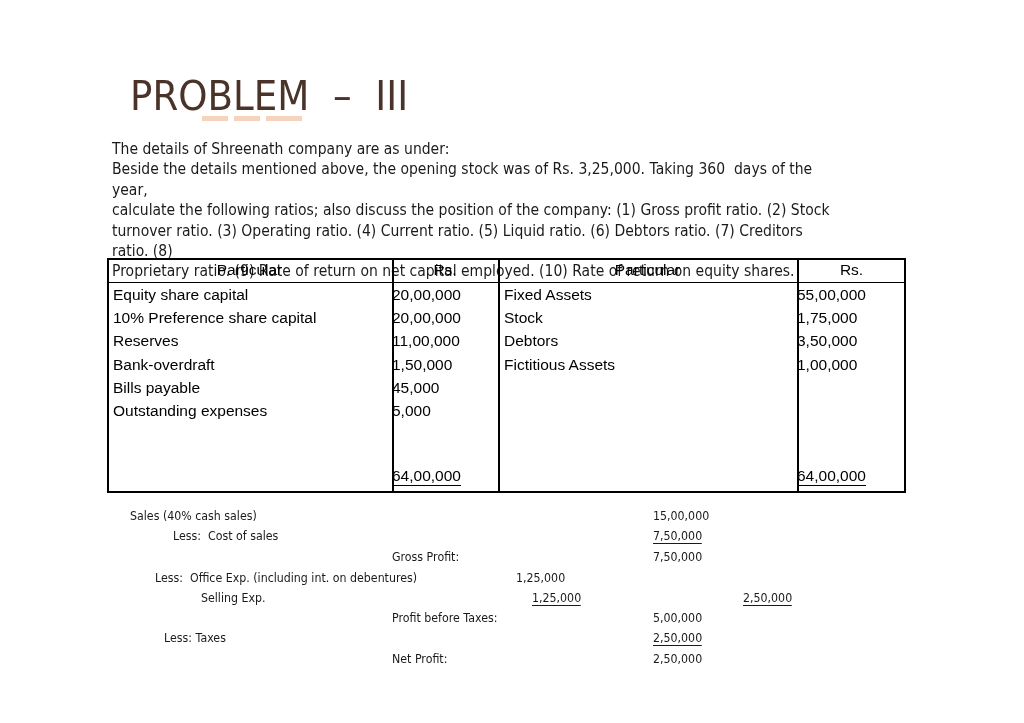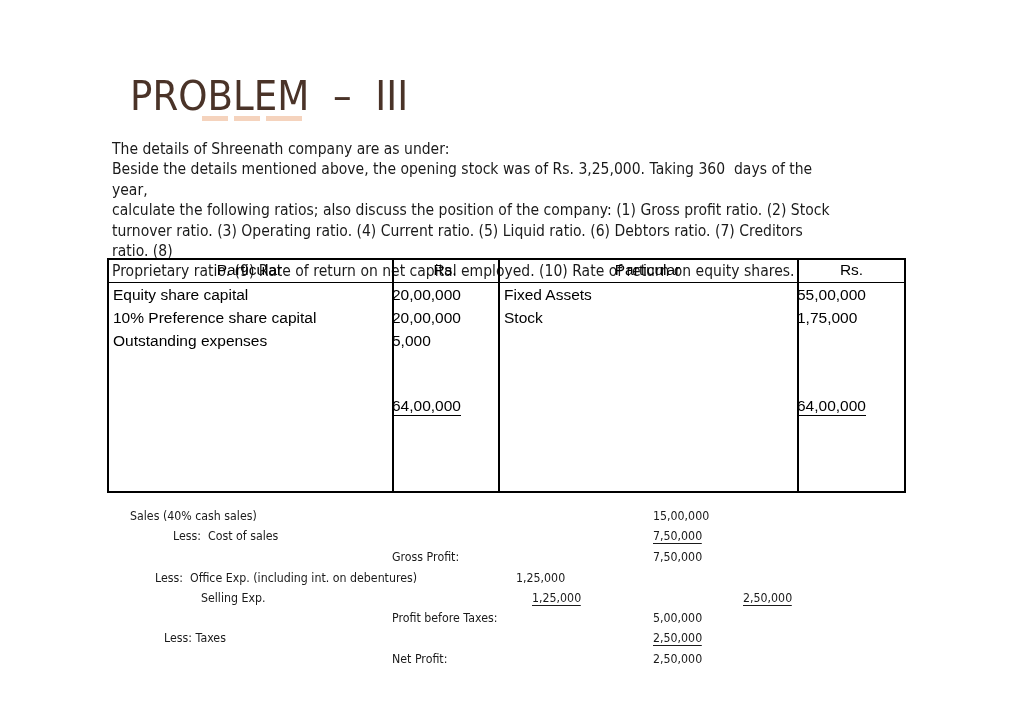--- a/index.html
+++ b/index.html
@@ -167,20 +167,38 @@
       <td class="cell-label">Fixed Assets</td>
       <td class="cell-amt">55,00,000</td>
     </tr>
     <tr>
       <td class="cell-label">10% Preference share capital</td>
       <td class="cell-amt">20,00,000</td>
       <td class="cell-label">Stock</td>
       <td class="cell-amt">1,75,000</td>
     </tr>
     <tr>
+      <td class="cell-label">Reserves</td>
+      <td class="cell-amt">11,00,000</td>
+      <td class="cell-label">Debtors</td>
+      <td class="cell-amt">3,50,000</td>
+    </tr>
+    <tr>
+      <td class="cell-label">Bank-overdraft</td>
+      <td class="cell-amt">1,50,000</td>
+      <td class="cell-label">Fictitious Assets</td>
+      <td class="cell-amt">1,00,000</td>
+    </tr>
+    <tr>
+      <td class="cell-label">Bills payable</td>
+      <td class="cell-amt">45,000</td>
+      <td class="cell-label"></td>
+      <td class="cell-amt"></td>
+    </tr>
+    <tr>
       <td class="cell-label">Outstanding expenses</td>
       <td class="cell-amt">5,000</td>
       <td class="cell-label"></td>
       <td class="cell-amt"></td>
     </tr>
     <tr>
       <td class="cell-label"></td>
       <td class="cell-amt"><span class="amt-total">64,00,000</span></td>
       <td class="cell-label"></td>
       <td class="cell-amt"><span class="amt-total">64,00,000</span></td>

